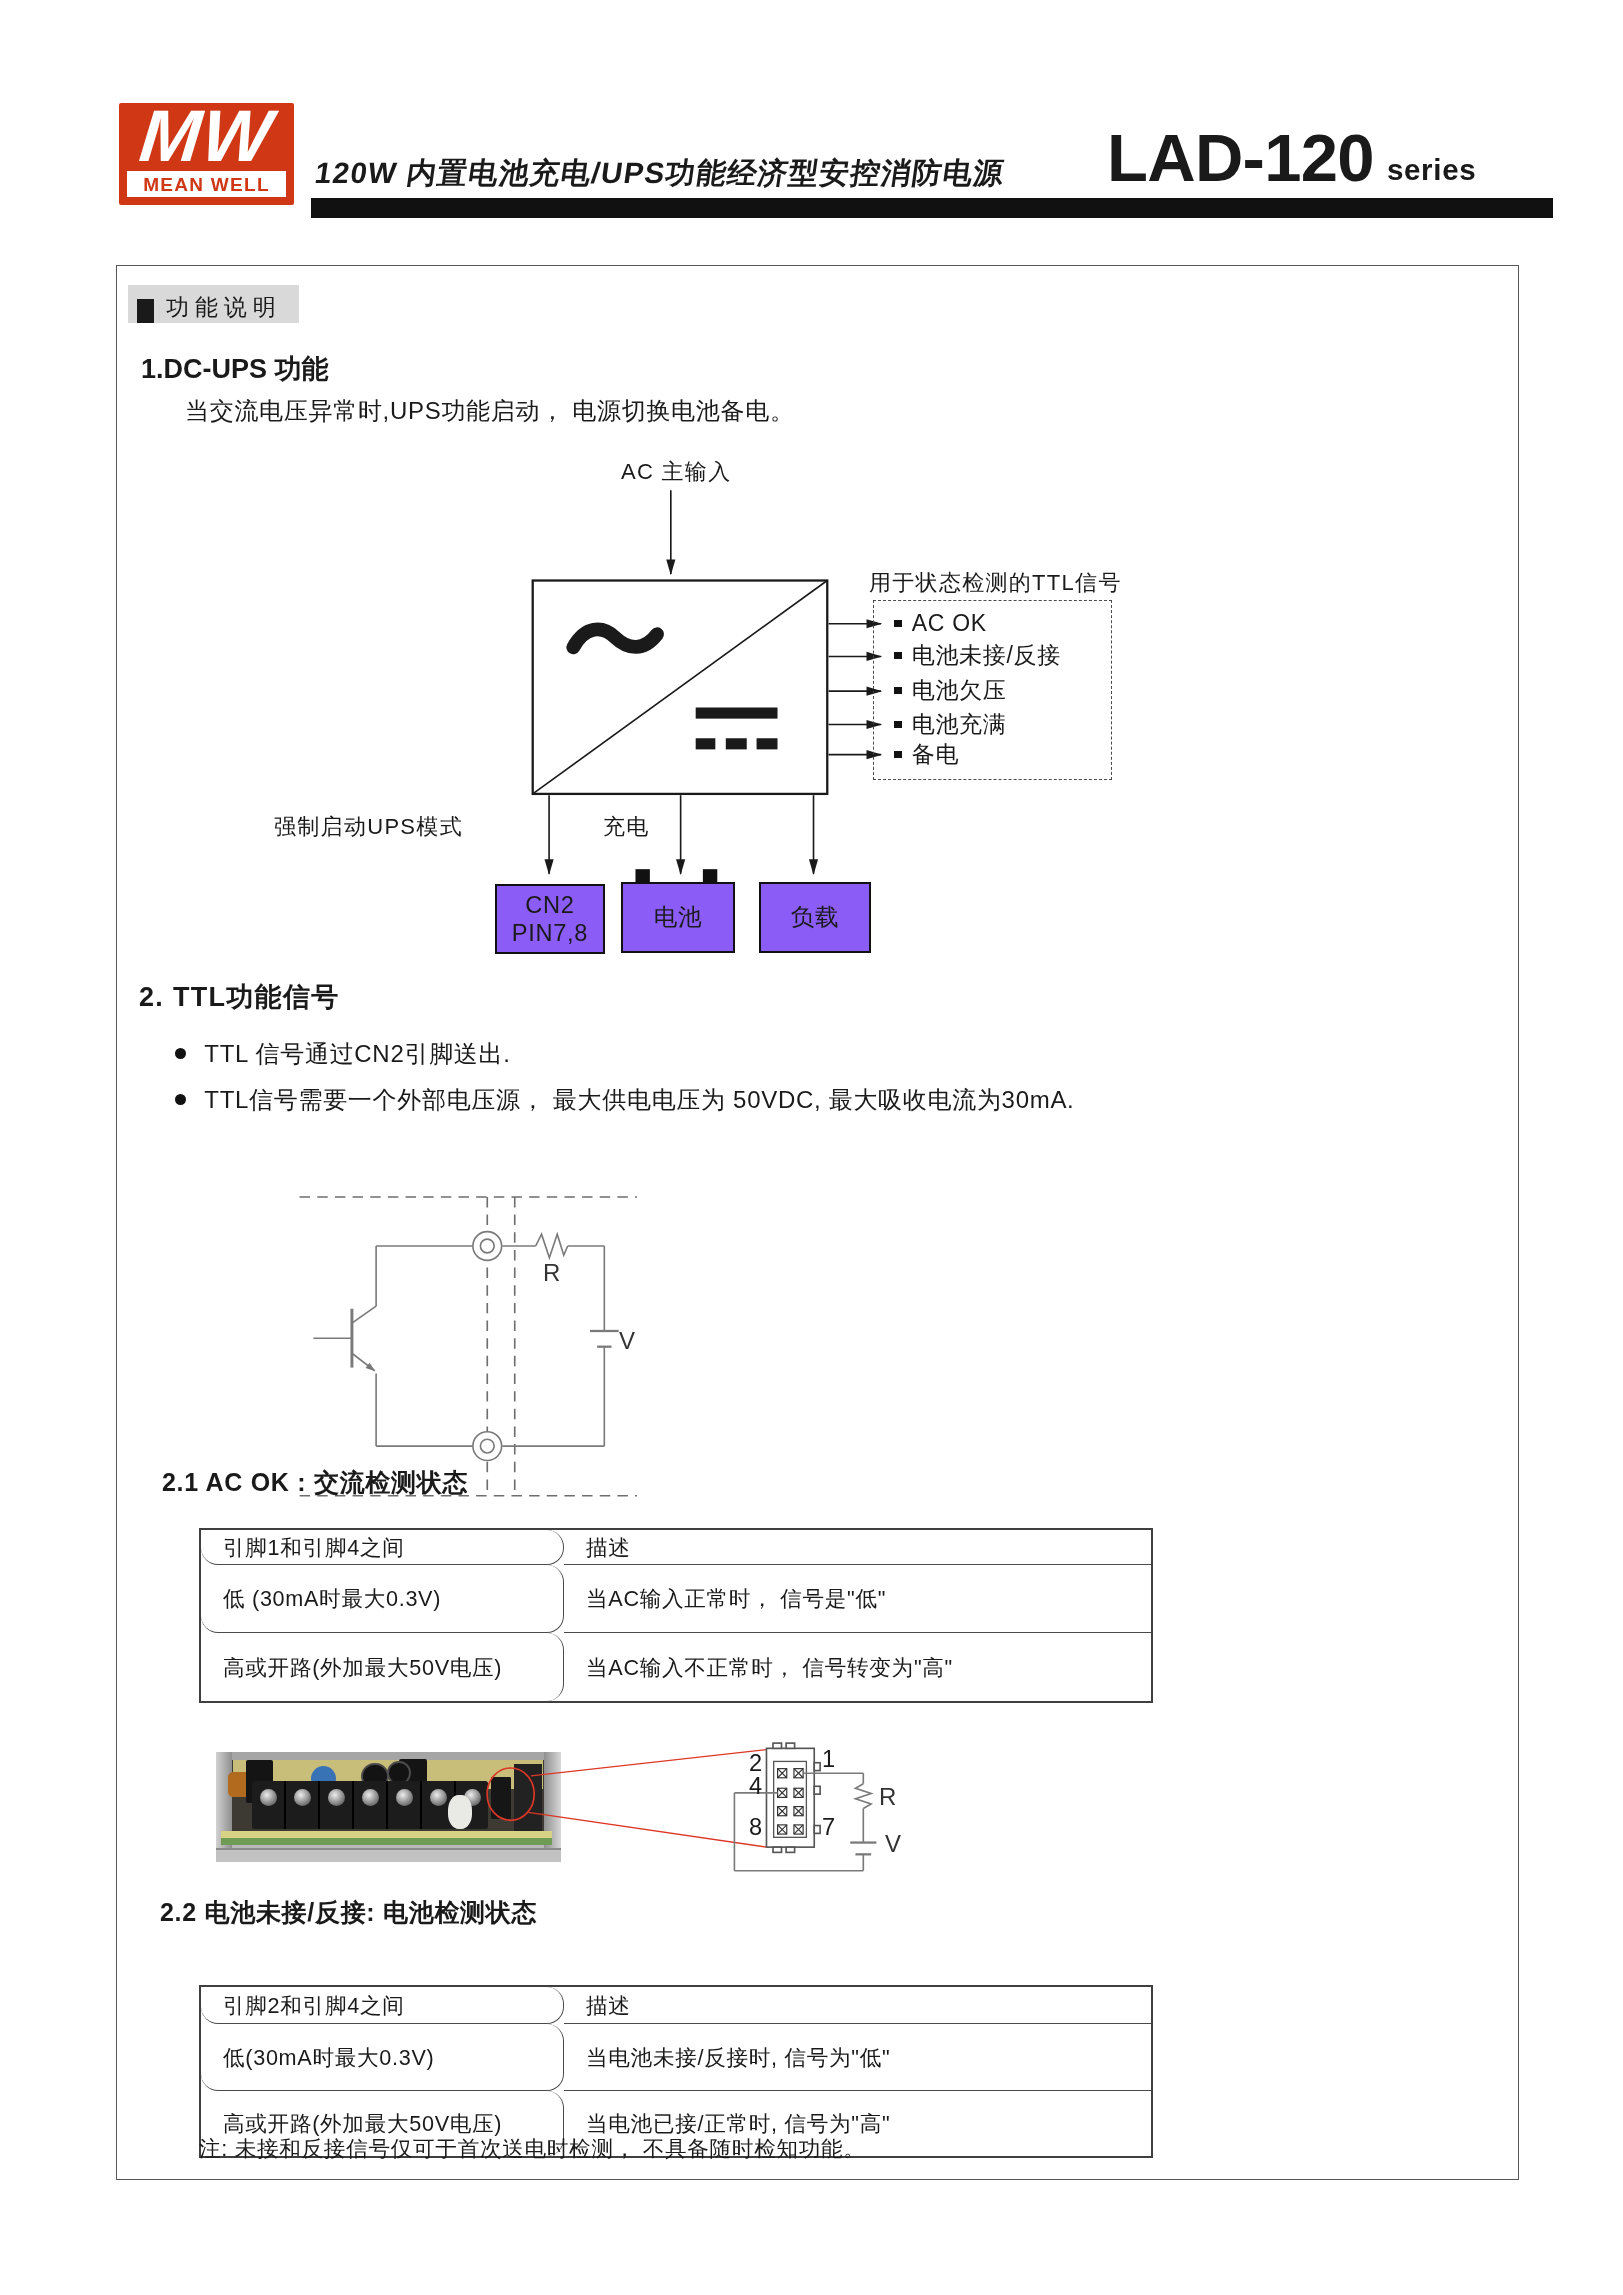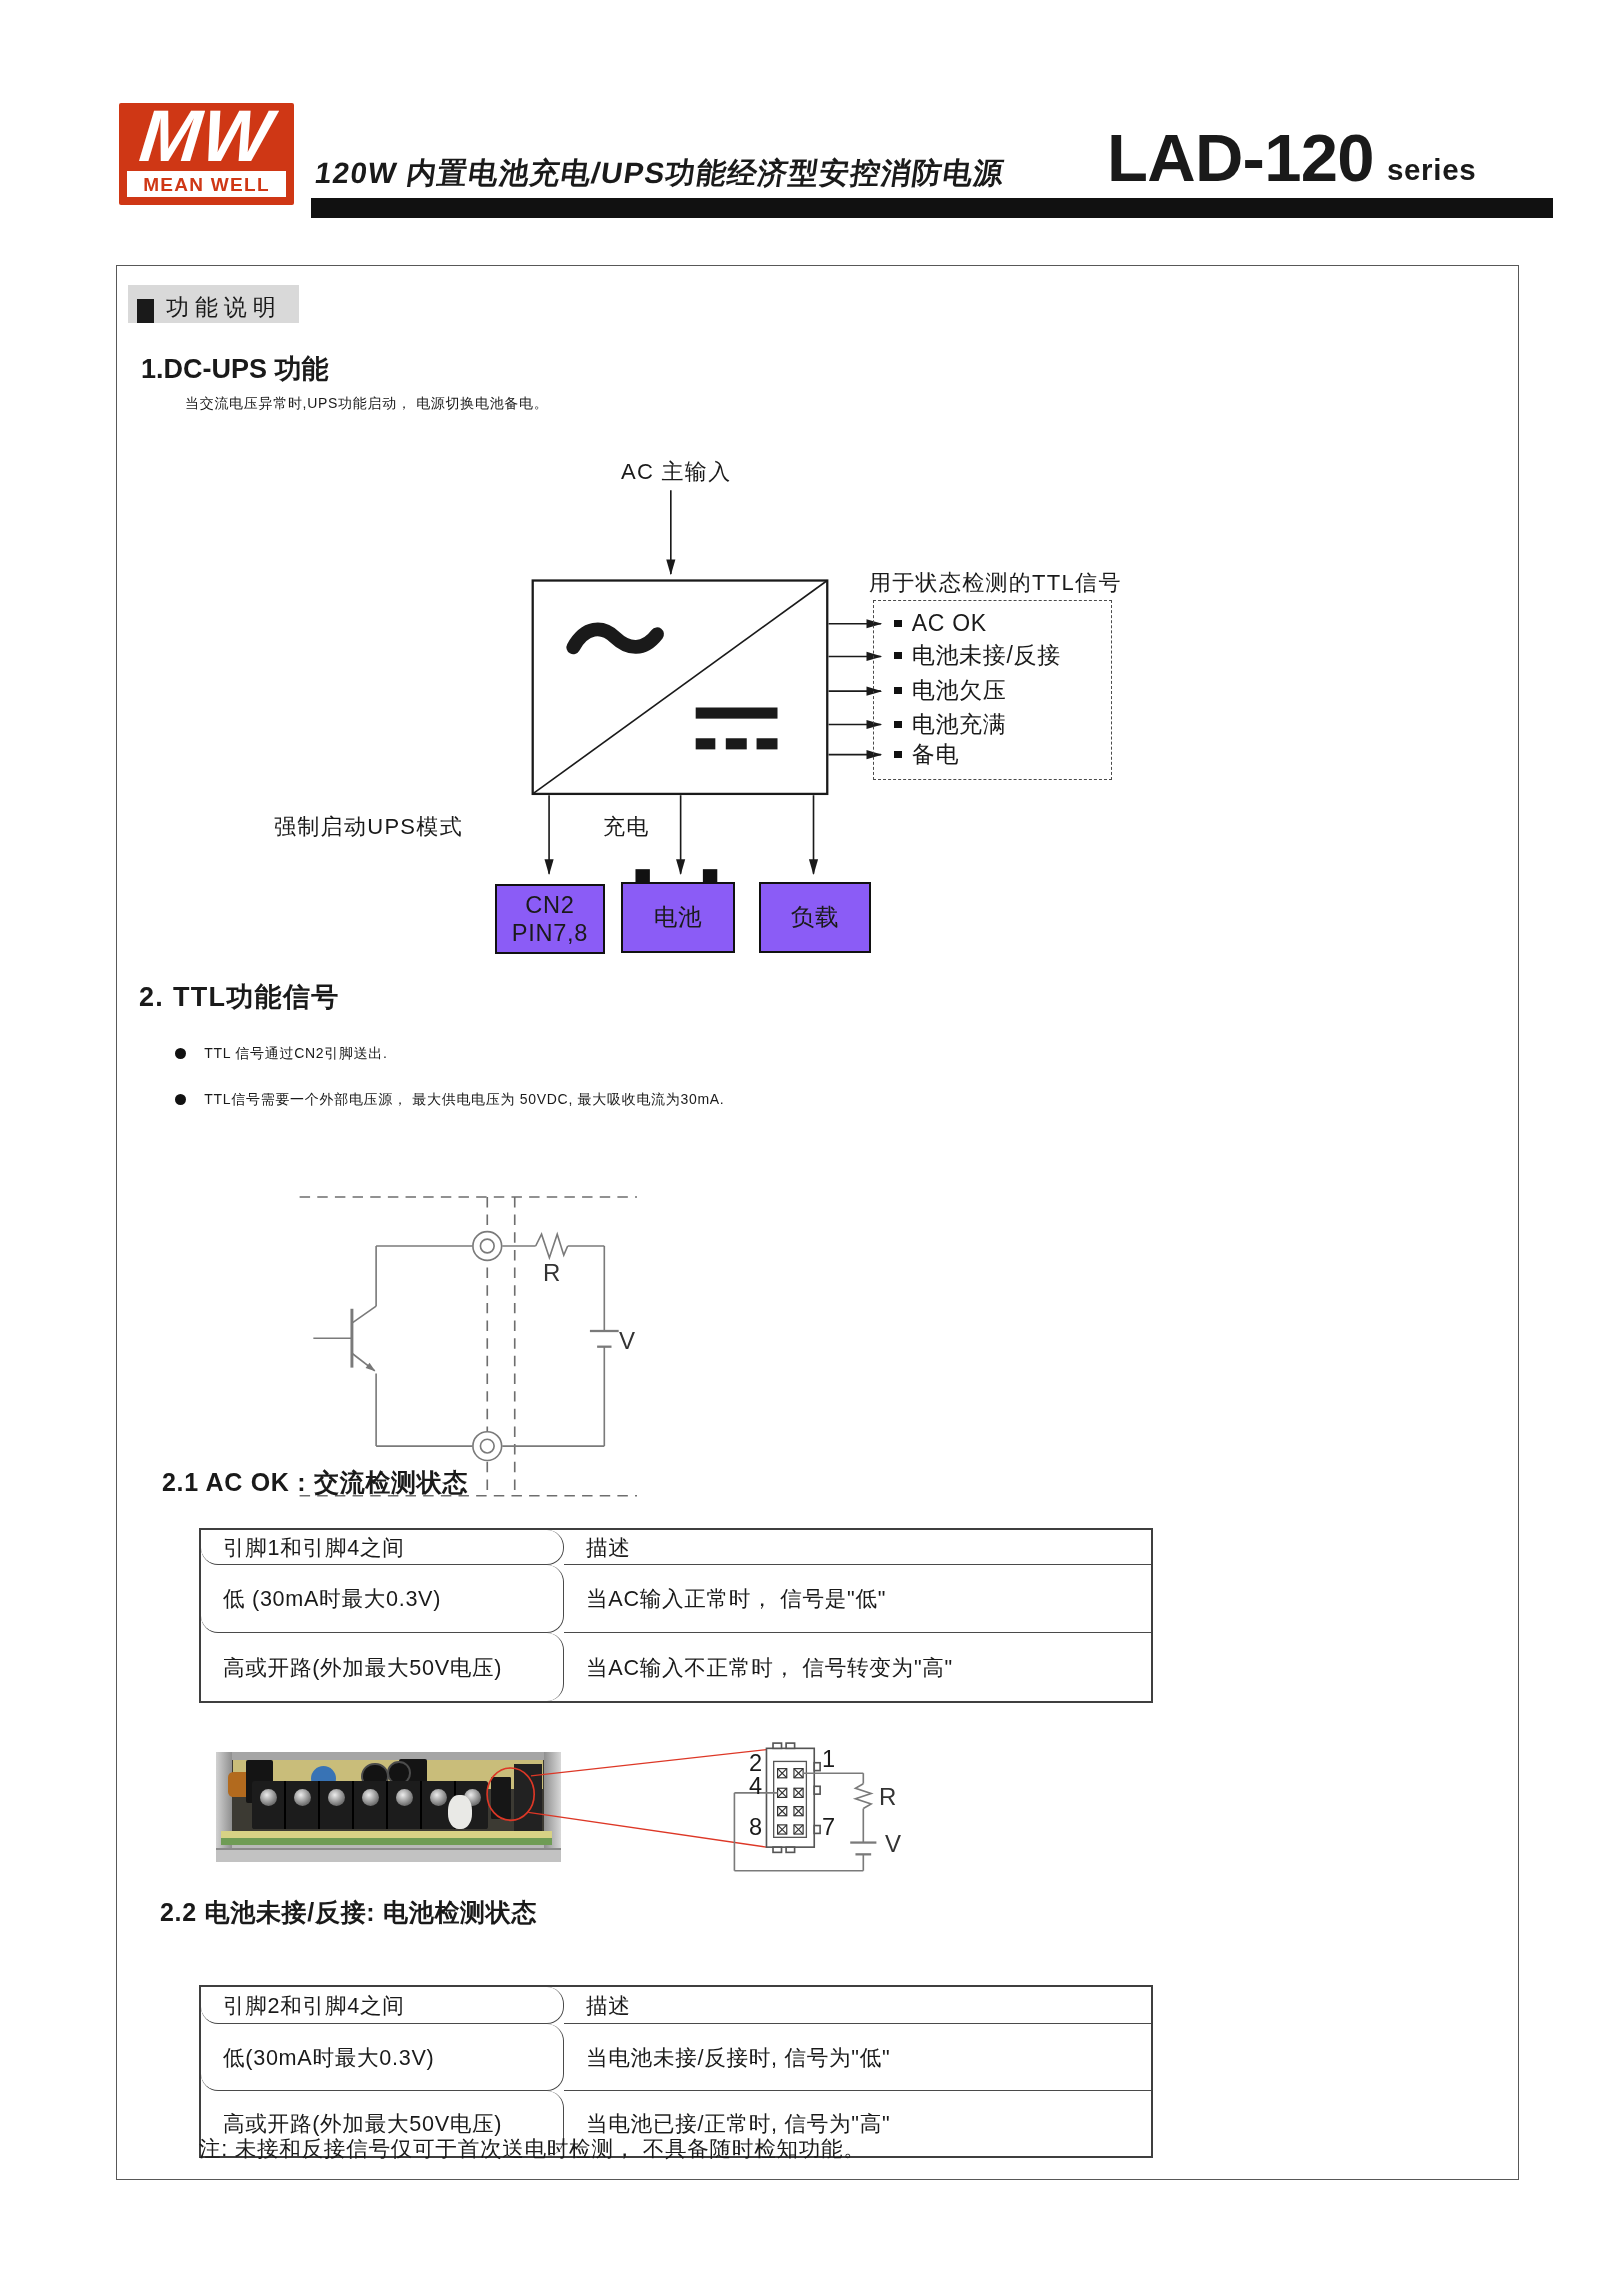--- a/index.html
+++ b/index.html
@@ -22,21 +22,21 @@
   .header-bar{left:311px;top:198px;width:1242px;height:19.6px;background:#111;}
   
   .frame{left:116px;top:265px;width:1401px;height:1913px;border:1.3px solid #585858;}
   
   .badge{left:128px;top:285px;height:38px;background:#d9d9d9;display:flex;align-items:flex-end;
          padding:0 17px 0 9.2px;gap:11.8px;}
   .badge-sq{width:17px;height:23.6px;background:#1a1a1a;}
   .badge-txt{font-size:23px;letter-spacing:5.9px;}
   .h-big{font-size:27px;font-weight:700;white-space:nowrap;}
   .h-mid{font-size:25px;font-weight:700;white-space:nowrap;letter-spacing:0.7px;}
-  .txt{font-size:14px;white-space:nowrap;letter-spacing:0.7px;}
+  .txt{font-size:24px;white-space:nowrap;letter-spacing:0.7px;}
   .lbl{font-size:22px;white-space:nowrap;letter-spacing:1.3px;}
   .latin{font-size:24px;}
   
   .sig{left:894px;height:29px;display:flex;align-items:center;gap:9.8px;white-space:nowrap;}
   .sig .sq{width:7.9px;height:7.9px;background:#111;flex:0 0 auto;}
   .sig .stx{font-size:23px;letter-spacing:0.7px;}
   .dash-box{left:873px;top:600px;width:237px;height:178px;border:1.3px dashed #4a4a4a;}
   .dbox{border:2px solid #111;display:flex;flex-direction:column;align-items:center;
         justify-content:center;font-size:23.6px;line-height:1.2;letter-spacing:0.7px;background:#8b5cf6;}
   .bullet{left:175px;display:flex;align-items:center;gap:18.3px;height:31px;white-space:nowrap;}

